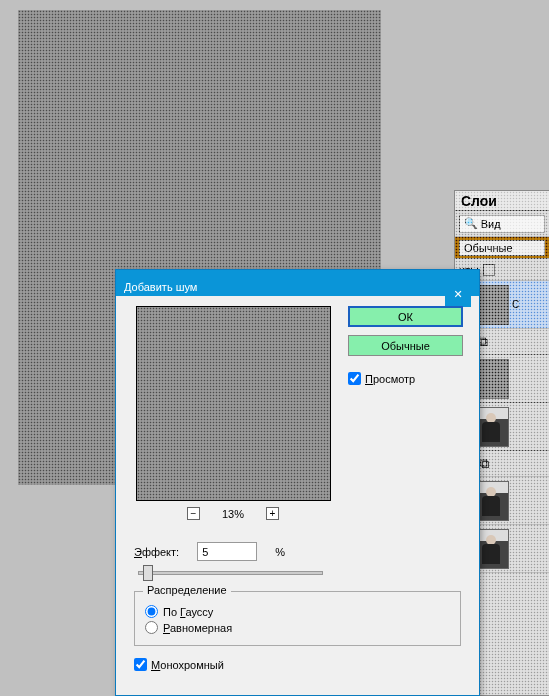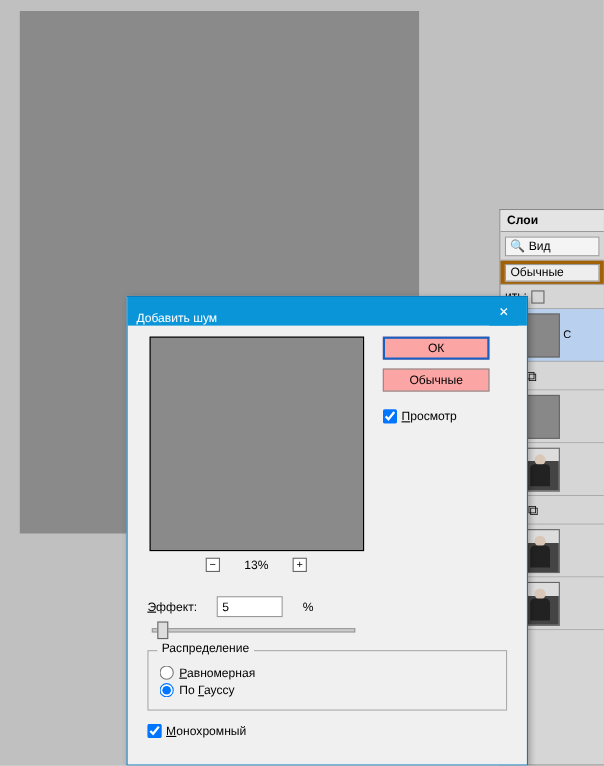--- a/index.html
+++ b/index.html
@@ -2,52 +2,52 @@
 <html><head>
 <meta charset="utf-8">
 <style>
 * { box-sizing: border-box; margin: 0; padding: 0; font-family: Tahoma, Arial, sans-serif; font-size: 11px; }
 body { width: 549px; height: 696px; background: #c0c0c0; position: relative; overflow: hidden; }
 
 .canvas-area { position: absolute; left: 0; top: 0; width: 450px; height: 696px; background: #c0c0c0; }
 .noise-image { position: absolute; left: 18px; top: 10px; width: 363px; height: 475px; background: #8a8a8a; }
 
 .dialog { position: absolute; left: 115px; top: 269px; width: 365px; height: 427px; background: #f0f0f0; border: 1px solid #0a7bbf; box-shadow: 2px 2px 6px rgba(0,0,0,0.3); }
-.dialog-title { height: 26px; background: #0a95d8; color: #fff; display: flex; align-items: flex-end; padding: 0 8px; font-size: 12px; }
+.dialog-title { height: 26px; background: #0a95d8; color: #fff; display: flex; align-items: flex-start; padding: 11px 8px; font-size: 12px; }
 .dialog-title .title-text { flex: 1; }
 .dialog-close { width: 26px; height: 26px; display: flex; align-items: center; justify-content: center; background: #0a95d8; color: #fff; cursor: pointer; }
 
 .dialog-body { padding: 10px 12px; display: flex; }
 .preview-col { width: 210px; }
 .preview { width: 195px; height: 195px; background: #8a8a8a; border: 1px solid #000; margin: 0 auto; }
 .zoom-row { display: flex; align-items: center; justify-content: center; gap: 22px; margin-top: 6px; }
 .zoom-btn { width: 13px; height: 13px; border: 1px solid #666; background: #fff; display: flex; align-items: center; justify-content: center; font-size: 10px; line-height: 1; cursor: pointer; }
 .zoom-pct { font-size: 11px; }
 
 .buttons-col { flex: 1; padding-left: 10px; }
-.dlg-btn { width: 97px; height: 21px; background: #fca5a5; border: 1px solid #8a8a8a; margin-bottom: 8px; display: flex; align-items: center; justify-content: center; cursor: pointer; }
+.dlg-btn { width: 115px; height: 21px; background: #86efac; border: 1px solid #8a8a8a; margin-bottom: 8px; display: flex; align-items: center; justify-content: center; cursor: pointer; }
 .dlg-btn.primary { border: 2px solid #1a60c0; }
 .chk-row { display: flex; align-items: center; gap: 4px; margin-top: 16px; }
 .chk-row input { margin: 0; }
 
 .effect-row { display: flex; align-items: center; gap: 18px; padding: 6px 18px 2px 18px; margin-top: 6px; }
 .effect-row .lbl { }
 .effect-row input[type=text] { width: 60px; height: 19px; border: 1px solid #999; padding: 0 4px; font-size: 11px; }
 .slider-row { padding: 0 18px 6px 18px; }
 .slider { width: 185px; height: 4px; background: #ccc; border: 1px solid #999; position: relative; margin: 8px 0 4px 4px; }
 .slider-thumb { position: absolute; width: 10px; height: 16px; background: #ddd; border: 1px solid #666; top: -7px; left: 4px; }
 
 .fieldset { margin: 6px 18px 10px 18px; border: 1px solid #aaa; padding: 10px 10px 8px 10px; position: relative; }
 .fieldset .legend { position: absolute; top: -8px; left: 8px; background: #f0f0f0; padding: 0 4px; }
 .radio-row { display: flex; align-items: center; gap: 5px; margin: 3px 0; }
 
 .mono-row { display: flex; align-items: center; gap: 4px; padding: 2px 18px; }
 
 .layers-panel { position: absolute; right: 0; top: 190px; width: 95px; height: 506px; background: #d6d6d6; border: 1px solid #888; border-right: none; }
-.panel-tab { height: 20px; background: #e4e4e4; border-bottom: 1px solid #999; display: flex; align-items: center; padding: 0 6px; font-size: 11px; font-weight: bold; }
+.panel-tab { height: 20px; background: #e4e4e4; border-bottom: 1px solid #999; display: flex; align-items: center; padding: 0 6px; font-size: 14px; font-weight: bold; }
 .panel-search { height: 26px; display: flex; align-items: center; padding: 0 4px; gap: 4px; border-bottom: 1px solid #aaa; background: #d6d6d6; }
 .search-select { flex: 1; height: 18px; background: #f4f4f4; border: 1px solid #999; display: flex; align-items: center; padding: 0 4px; font-size: 10px; gap: 3px; }
 .panel-row2 { height: 22px; display: flex; align-items: center; padding: 0 4px; border-bottom: 1px solid #aaa; background: #a16207; }
 .blend-select { flex: 1; height: 16px; background: #eee; border: 1px solid #999; padding: 0 4px; font-size: 10px; display: flex; align-items: center; }
 .panel-row3 { height: 22px; display: flex; align-items: center; padding: 0 4px; gap: 4px; border-bottom: 1px solid #aaa; font-size: 10px; }
 .lock-icon { width: 12px; height: 12px; border: 1px solid #666; display: inline-block; }
 
 .layers-list { overflow: hidden; }
 .layer-item { height: 48px; border-bottom: 1px solid #aaa; display: flex; align-items: center; padding: 2px 3px; gap: 3px; background: #d6d6d6; }
 .layer-item.selected { background: #b9d0ef; }
@@ -179,26 +179,26 @@
   </div>
   <div class="slider-row">
     <div class="slider">
       <div class="slider-thumb"></div>
     </div>
   </div>
 
   <fieldset class="fieldset">
     <span class="legend">Распределение</span>
     <label class="radio-row">
+      <input type="radio" name="dist" checked="" style="">
+      <span>По <span class="u">Г</span>ауссу</span>
+    </label>
+    <label class="radio-row">
       <input type="radio" name="dist" style="">
       <span><span class="u">Р</span>авномерная</span>
-    </label>
-    <label class="radio-row">
-      <input type="radio" name="dist" checked="" style="">
-      <span>По <span class="u">Г</span>ауссу</span>
     </label>
   </fieldset>
 
   <label class="mono-row">
     <input type="checkbox" checked="" style="">
     <span><span class="u">М</span>онохромный</span>
   </label>
 </div>
 
 </body></html>

